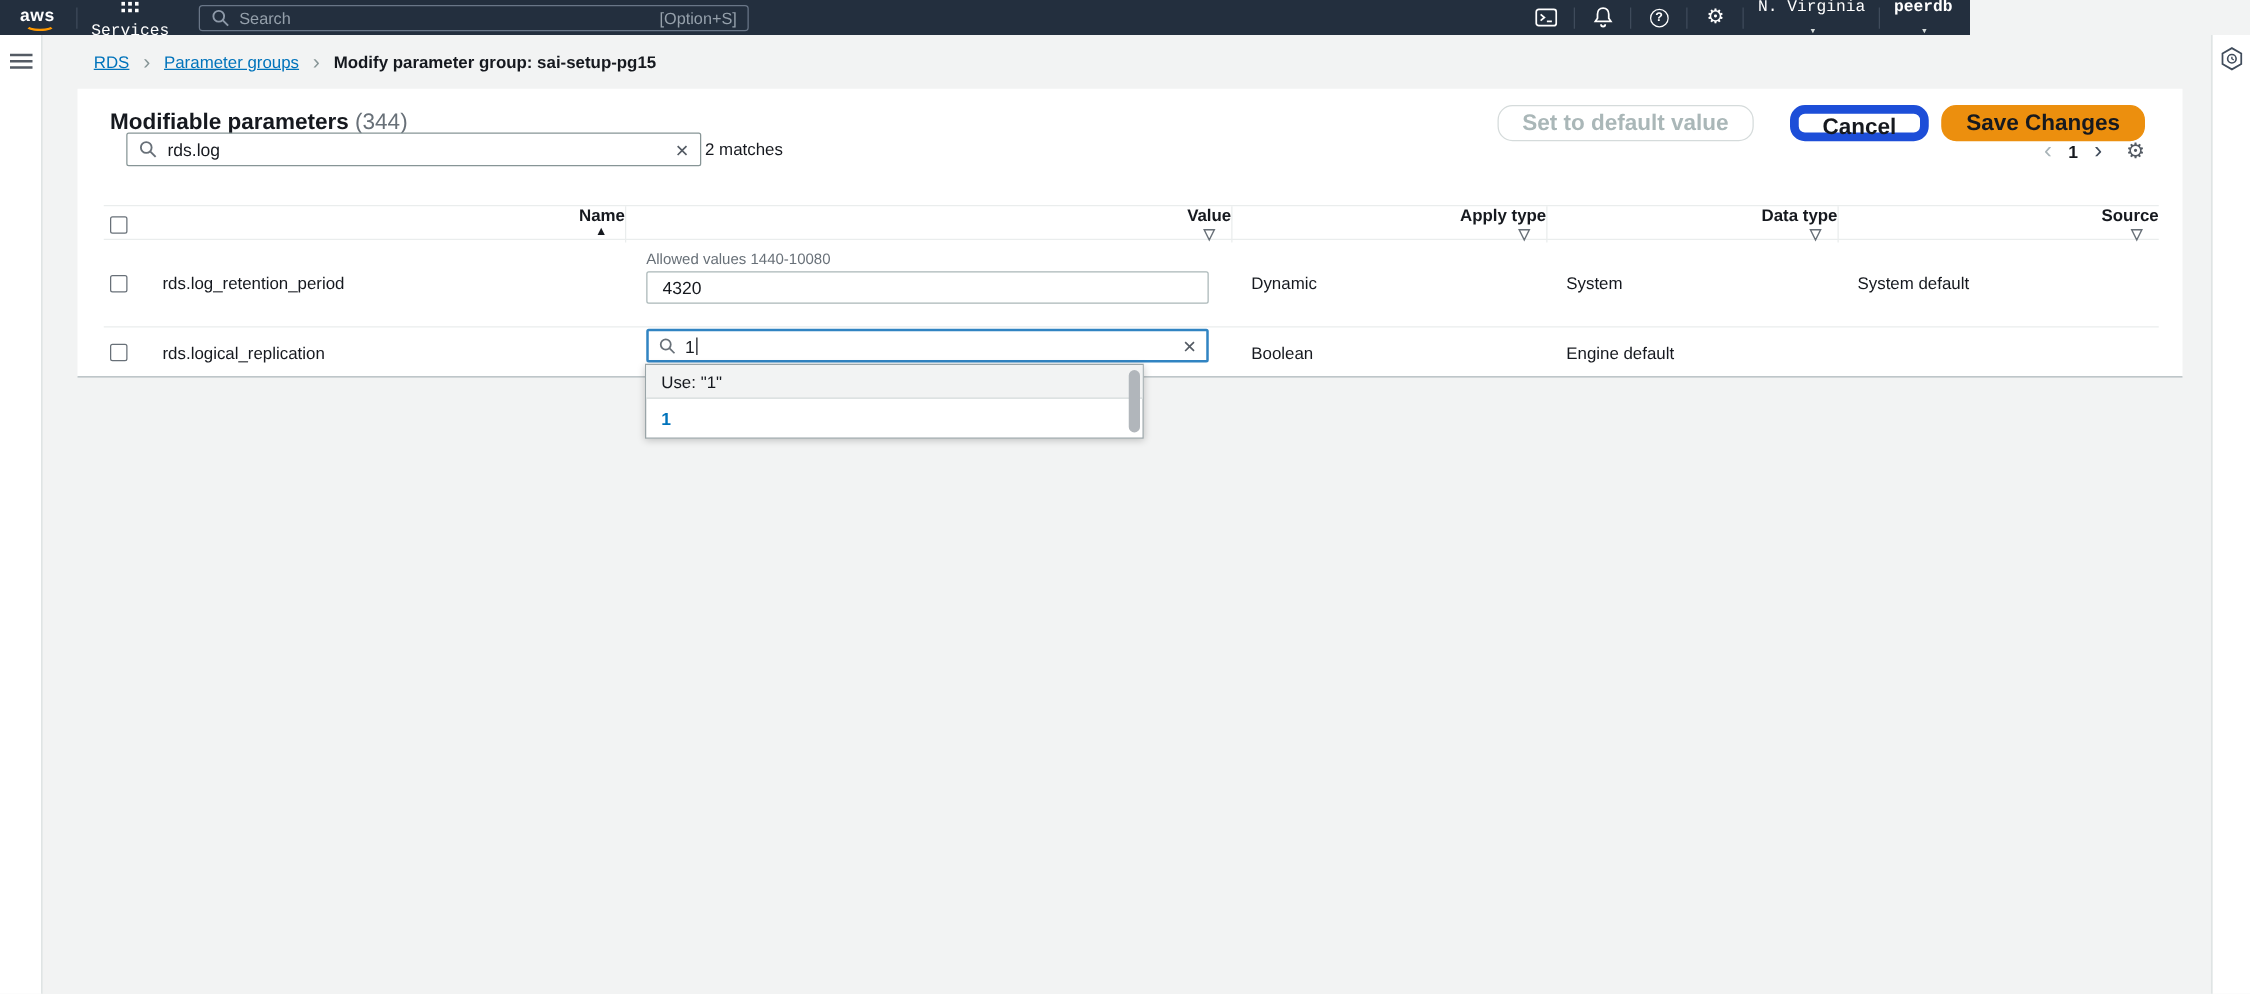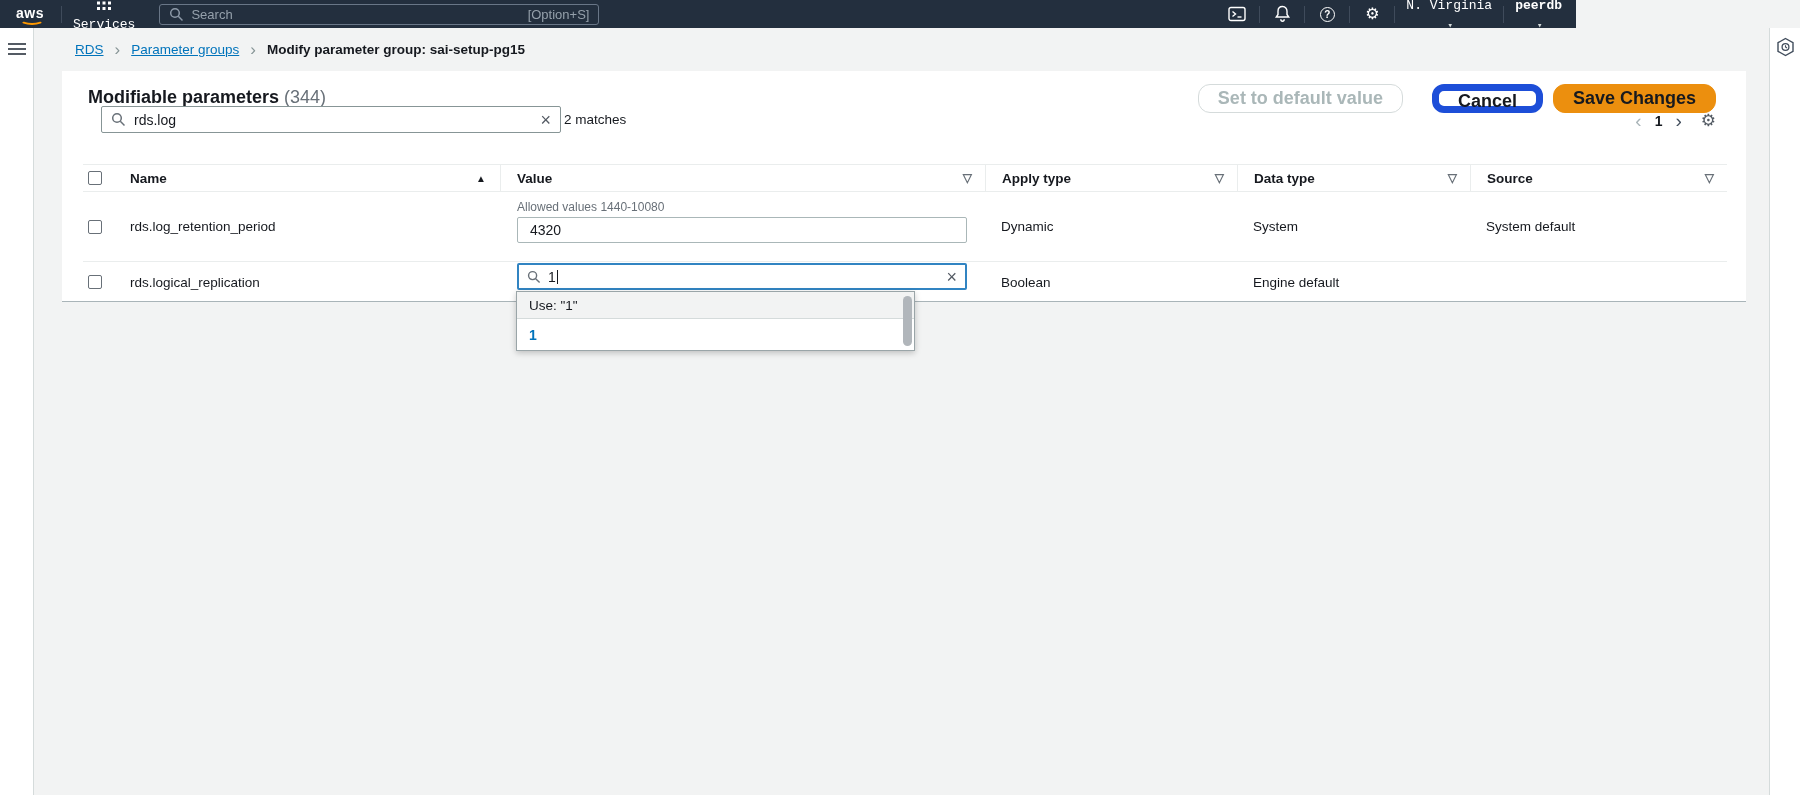--- a/index.html
+++ b/index.html
@@ -69,21 +69,21 @@
   .pg-arrow { font-size:19px; line-height:14px; cursor:pointer; }
   .pg-prev { color:#a9b4b8; }
   .pg-next { color:#414d5c; }
   .pg-num { font-weight:bold; color:#16191f; }
   .pg-gear { color:#545b64; font-size:17px; margin-left:6px; cursor:pointer; }
 
   
   .ptable { position:absolute; left:21px; top:93px; width:1644px; }
   .trow { display:grid; grid-template-columns:47px 370px 485px 252px 233px 1fr; }
   .thead { height:28px; border-top:1px solid #eaeded; border-bottom:1px solid #eaeded; }
-  .th { display:flex; align-items:center; font-size:13.5px; font-weight:bold; color:#16191f; }
+  .th { display:flex; align-items:flex-end; font-size:13.5px; font-weight:bold; color:#16191f;flex-direction:column; }
   .th.pad { padding-left:16px; border-left:1px solid #eaeded; }
   .sort-ic { margin-left:auto; padding-right:14px; font-size:10px; color:#16191f; cursor:pointer; }
   .filt-ic { margin-left:auto; padding-right:13px; font-size:12px; color:#687078; cursor:pointer; }
   .row1 { height:70px; border-bottom:1px solid #eaeded; }
   .row2 { height:40px; }
   .cell { display:flex; align-items:center; font-size:13.5px; color:#16191f; }
   .cell.pad { padding-left:16px; }
   .cb-cell { display:flex; align-items:center; padding-left:5px; }
   .checkbox { width:14px; height:14px; border:1px solid #687078; border-radius:2px; background:#fff; cursor:pointer; }
   .value-cell { display:flex; flex-direction:column; justify-content:flex-start; padding-left:17px; }

